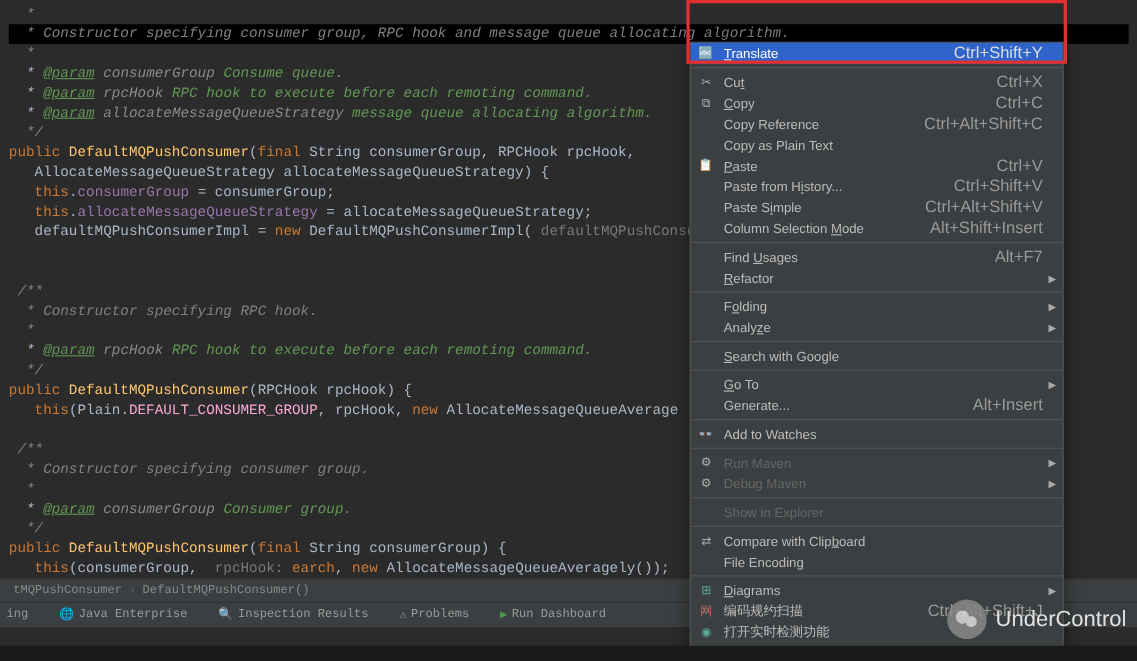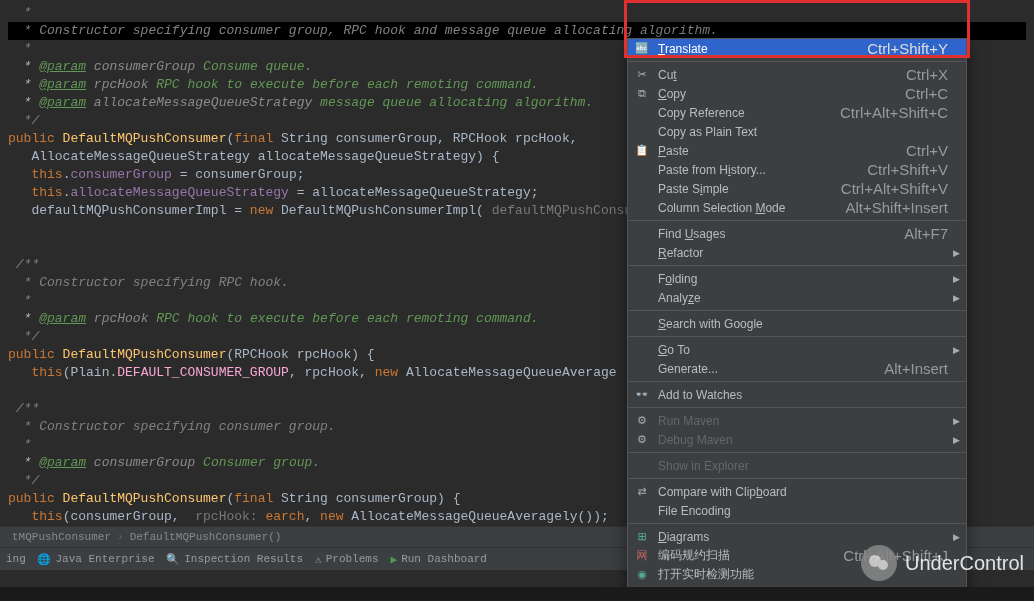--- a/index.html
+++ b/index.html
@@ -58,21 +58,21 @@
   left: 0; right: 0;
   top: 548px;
   height: 22px;
   background: #3c3f41;
   font-size: 11px;
   font-style: normal;
   color: #999;
   display: flex;
   align-items: center;
   padding: 0 6px;
-  gap: 12px;
+  gap: 28px;
 }
 .tw-item { display: flex; align-items: center; gap: 4px; }
 
 .context-menu {
   position: absolute;
   left: 627px;
   top: 38px;
   width: 340px;
   background: #3c3f41;
   border: 1px solid #555;

